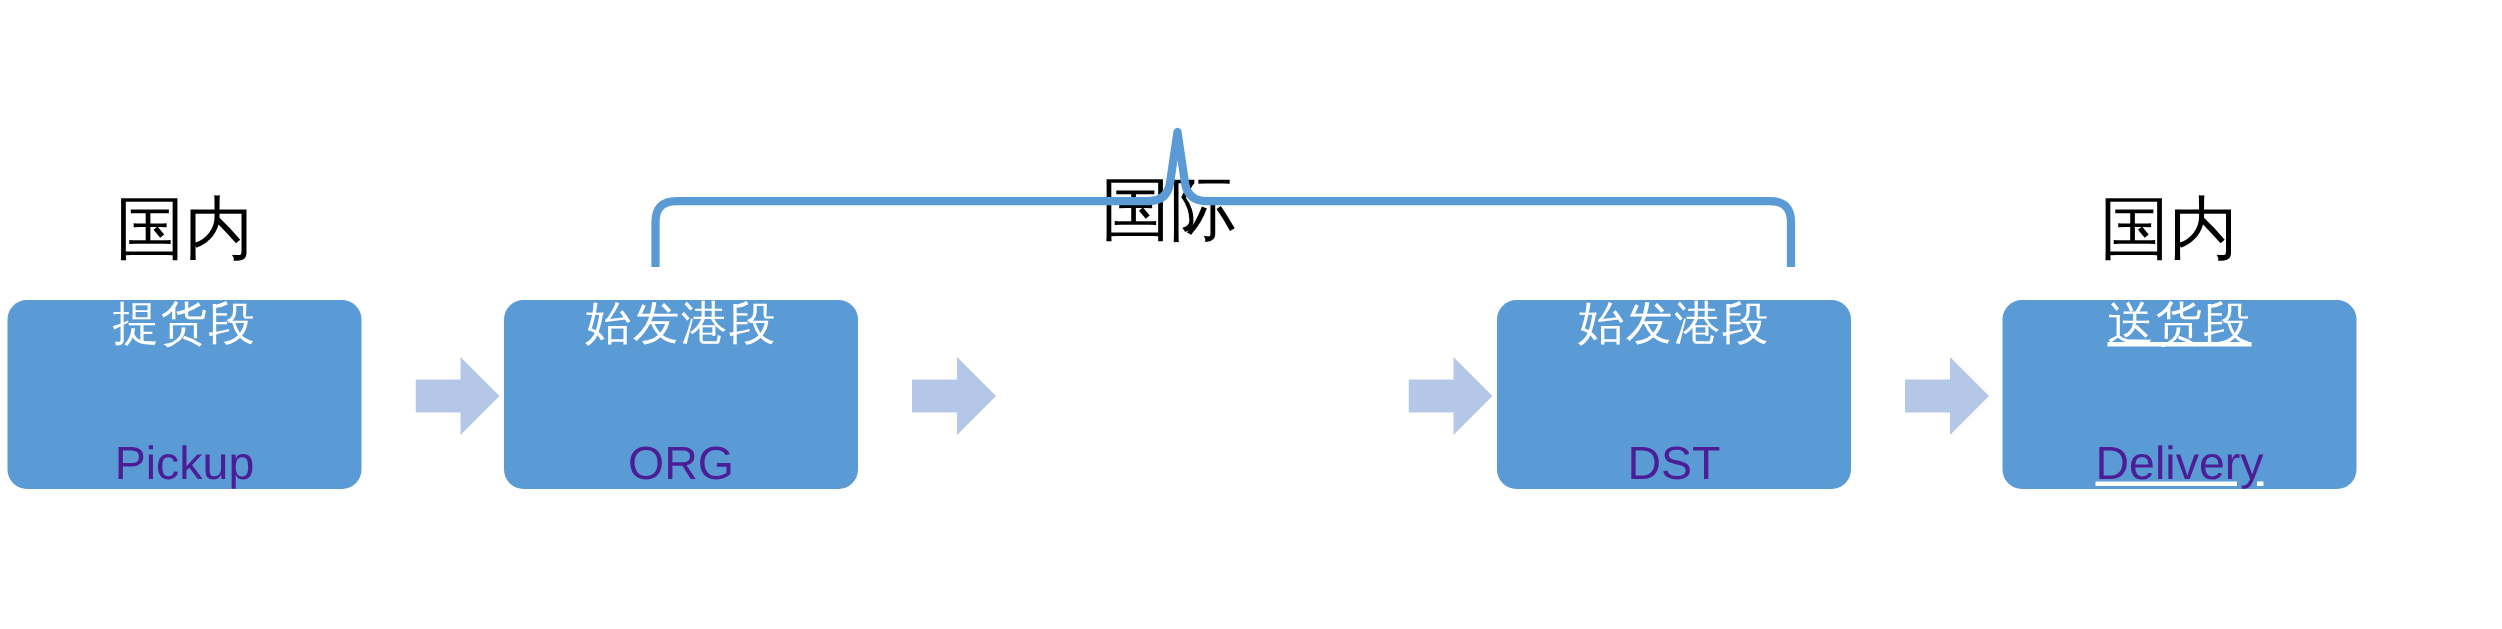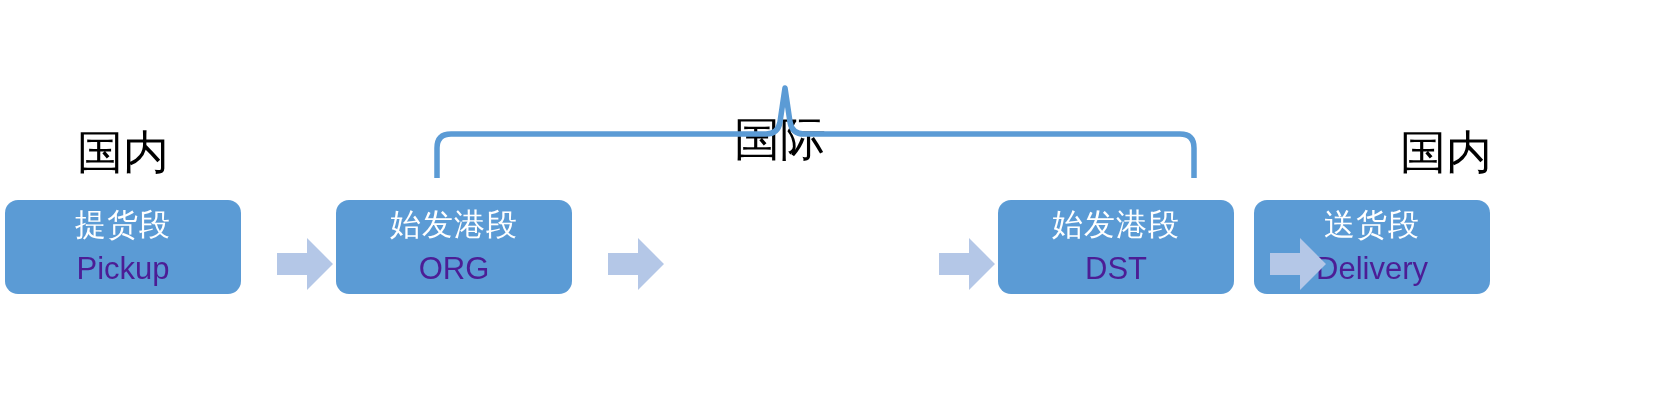--- a/index.html
+++ b/index.html
@@ -43,27 +43,27 @@
     width: 790px;
     height: 104px;
   }
   #brace-wrap svg { display: block; width: 100%; height: 100%; }
 
   
   .node-box {
     position: absolute;
     top: 200px;
     width: 236px;
-    height: 94px;
+    height: 126px;
     background: #5B9BD5;
     border-radius: 13px;
     display: flex;
     flex-direction: column;
     align-items: center;
-    justify-content: center;
+    justify-content: space-between;
     color: #ffffff;
     box-sizing: border-box;
   }
   .node-cn {
     font-size: 31px;
     line-height: 1.05;
     letter-spacing: 1px;
     font-family: "DejaVu Sans", "Liberation Sans", sans-serif;
     color: #ffffff;
     margin-bottom: 12px;
@@ -74,21 +74,21 @@
     line-height: 1.05;
     font-family: "Liberation Sans", "DejaVu Sans", sans-serif;
     color: #4c1d95;
     white-space: nowrap;
   }
 
   #box-0 { left: 5px;    }
   #box-1 { left: 336px;  }
   #box-2 { left: 667px;  }
   #box-3 { left: 998px;  }
-  #box-4 { left: 1254px; }
+  #box-4 { left: 1335px; text-decoration: underline; }
 
   
   .arrow {
     position: absolute;
     top: 238px;
     width: 56px;
     height: 52px;
   }
   .arrow svg { display: block; width: 100%; height: 100%; }
 

